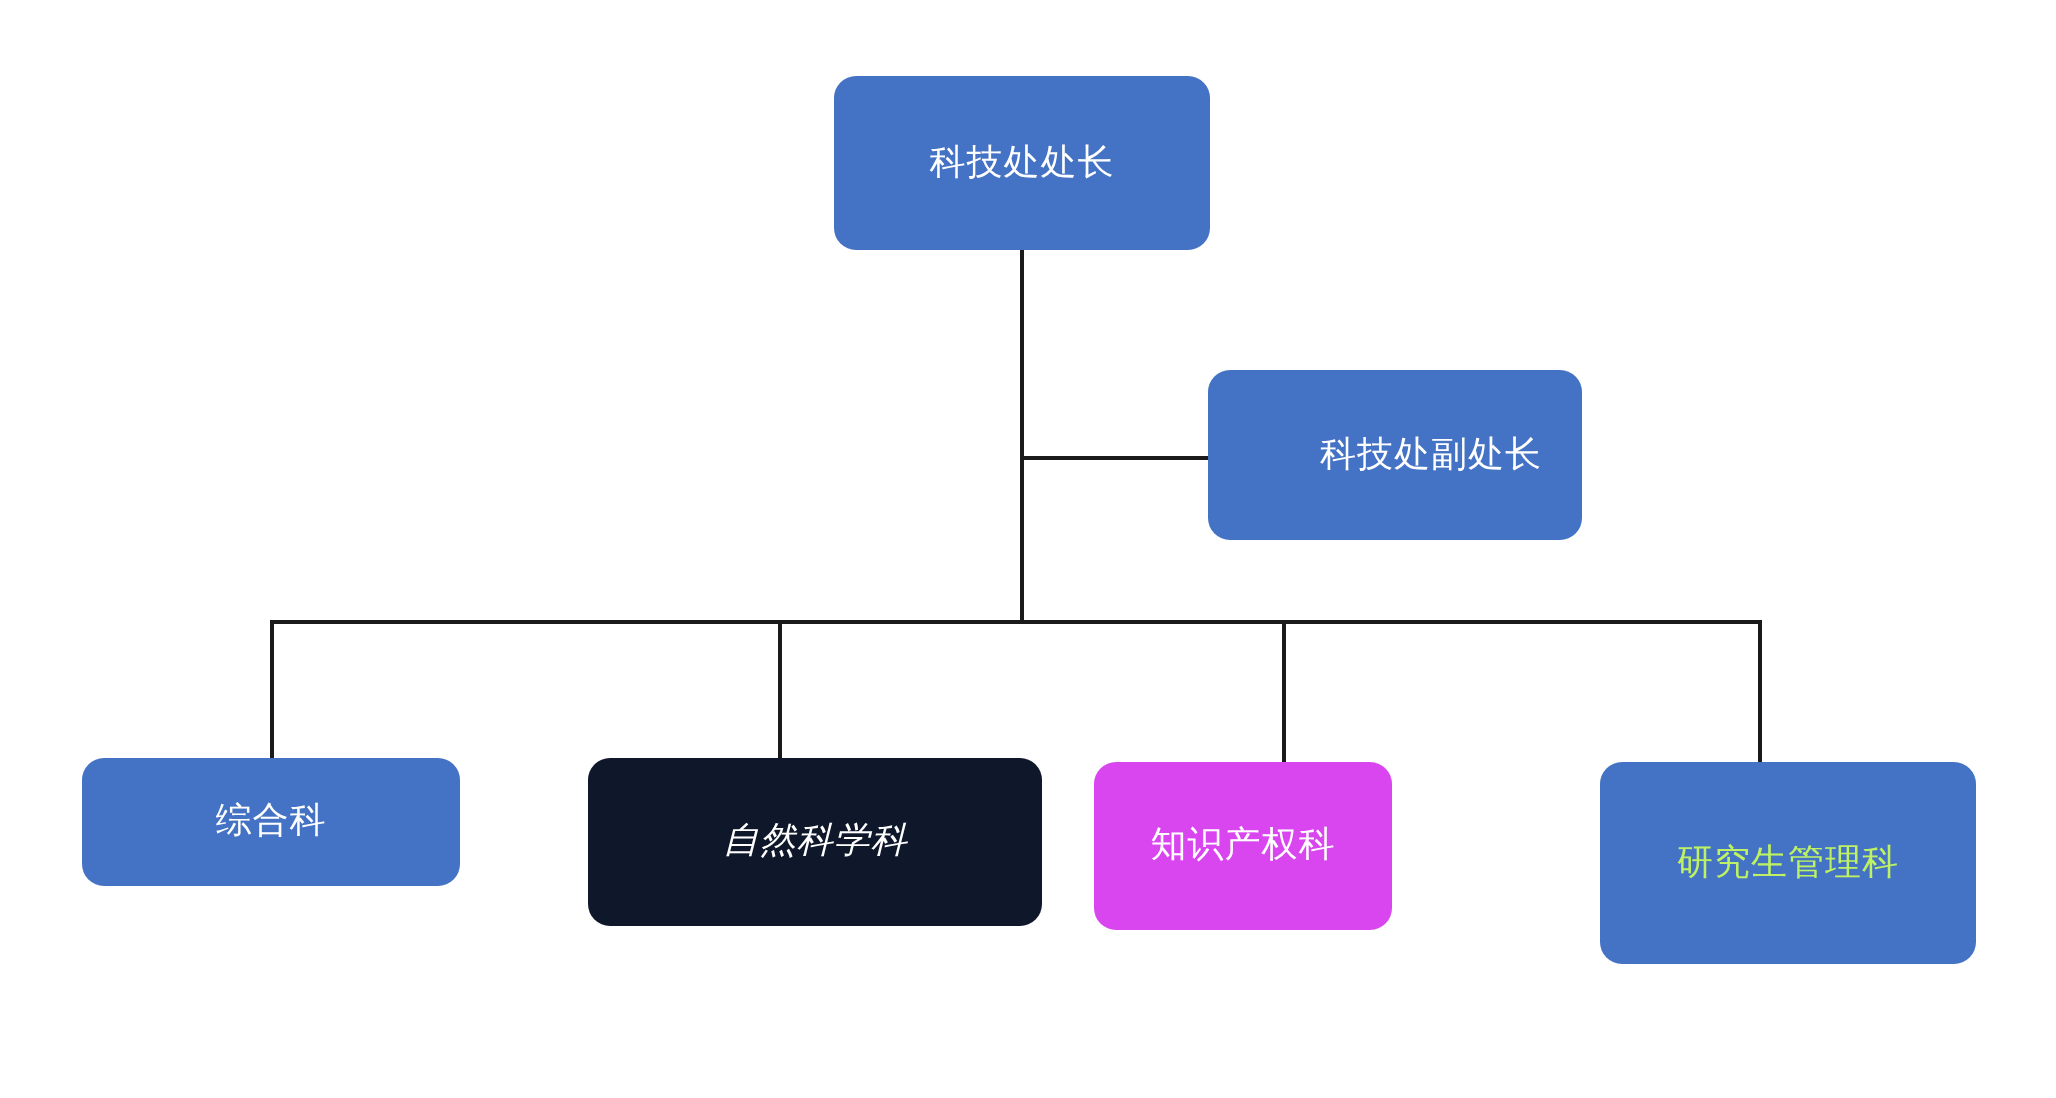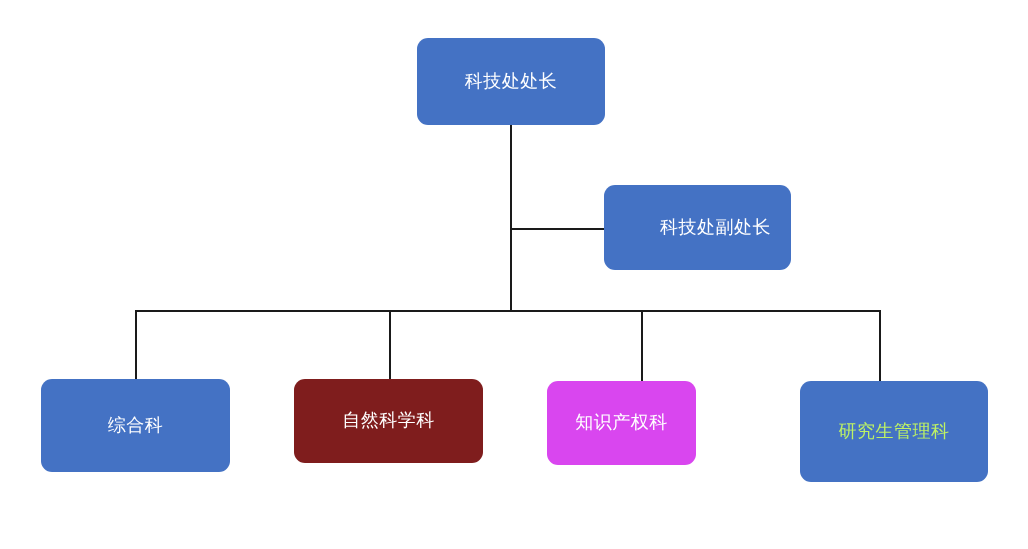--- a/index.html
+++ b/index.html
@@ -62,25 +62,25 @@
   <div class="connector v" style="left: 879px; top: 310px; height: 72px; background: rgb(26, 26, 26);"></div>
 
   <div class="node" style="left: 417px; top: 38px; width: 188px; height: 87px; background: rgb(68, 114, 196); color: rgb(255, 255, 255);">
     <span class="node-label">科技处处长</span>
   </div>
 
   <div class="node" style="left: 604px; top: 185px; width: 187px; height: 85px; background: rgb(68, 114, 196); color: rgb(255, 255, 255); padding-left: 36px;">
     <span class="node-label">科技处副处长</span>
   </div>
 
-  <div class="node" style="left: 41px; top: 379px; width: 189px; height: 93px; background: rgb(68, 114, 196); color: rgb(255, 255, 255);">
+  <div class="node" style="left: 41px; top: 379px; width: 189px; height: 64px; background: rgb(68, 114, 196); color: rgb(255, 255, 255);">
     <span class="node-label">综合科</span>
   </div>
 
-  <div class="node" style="left: 294px; top: 379px; width: 189px; height: 84px; background: #7f1d1d; color: rgb(255, 255, 255);">
+  <div class="node" style="left: 294px; top: 379px; width: 227px; height: 84px; background: #0f172a; color: rgb(255, 255, 255); font-style: italic;">
     <span class="node-label">自然科学科</span>
   </div>
 
   <div class="node" style="left: 547px; top: 381px; width: 149px; height: 84px; background: #d946ef; color: rgb(255, 255, 255);">
     <span class="node-label">知识产权科</span>
   </div>
 
   <div class="node" style="left: 800px; top: 381px; width: 188px; height: 101px; background: rgb(68, 114, 196); color: #bef264;">
     <span class="node-label">研究生管理科</span>
   </div>

